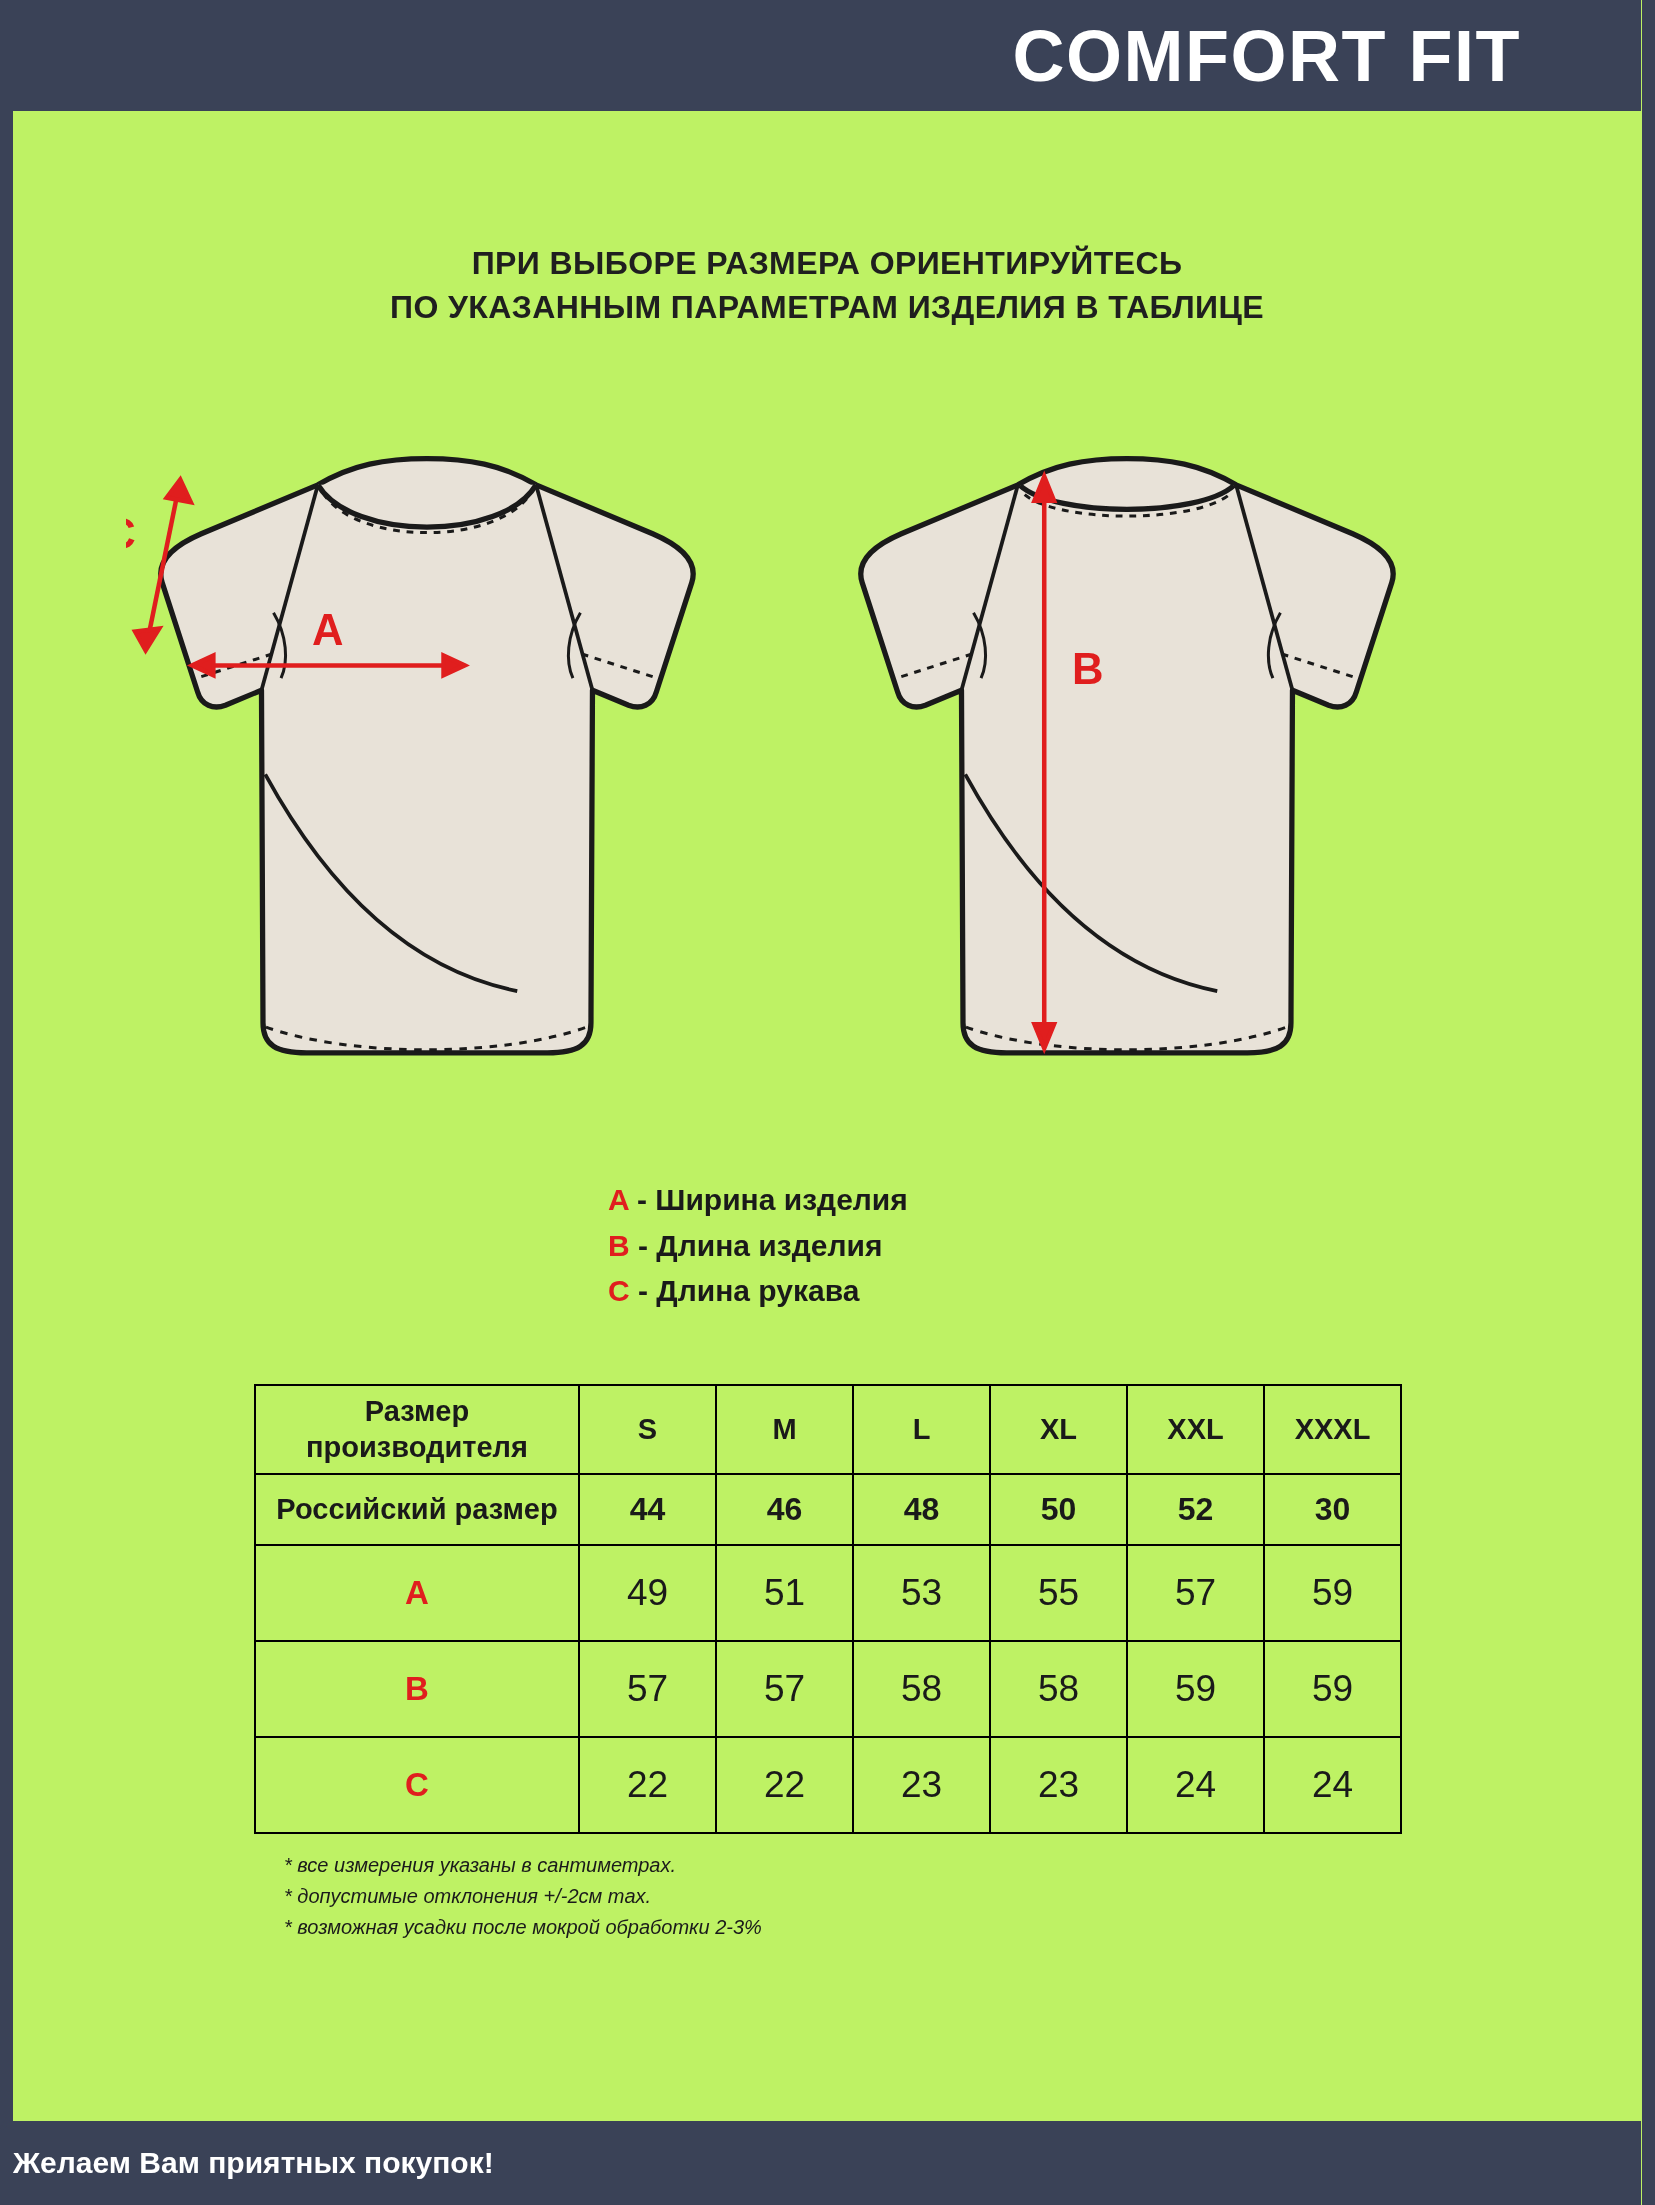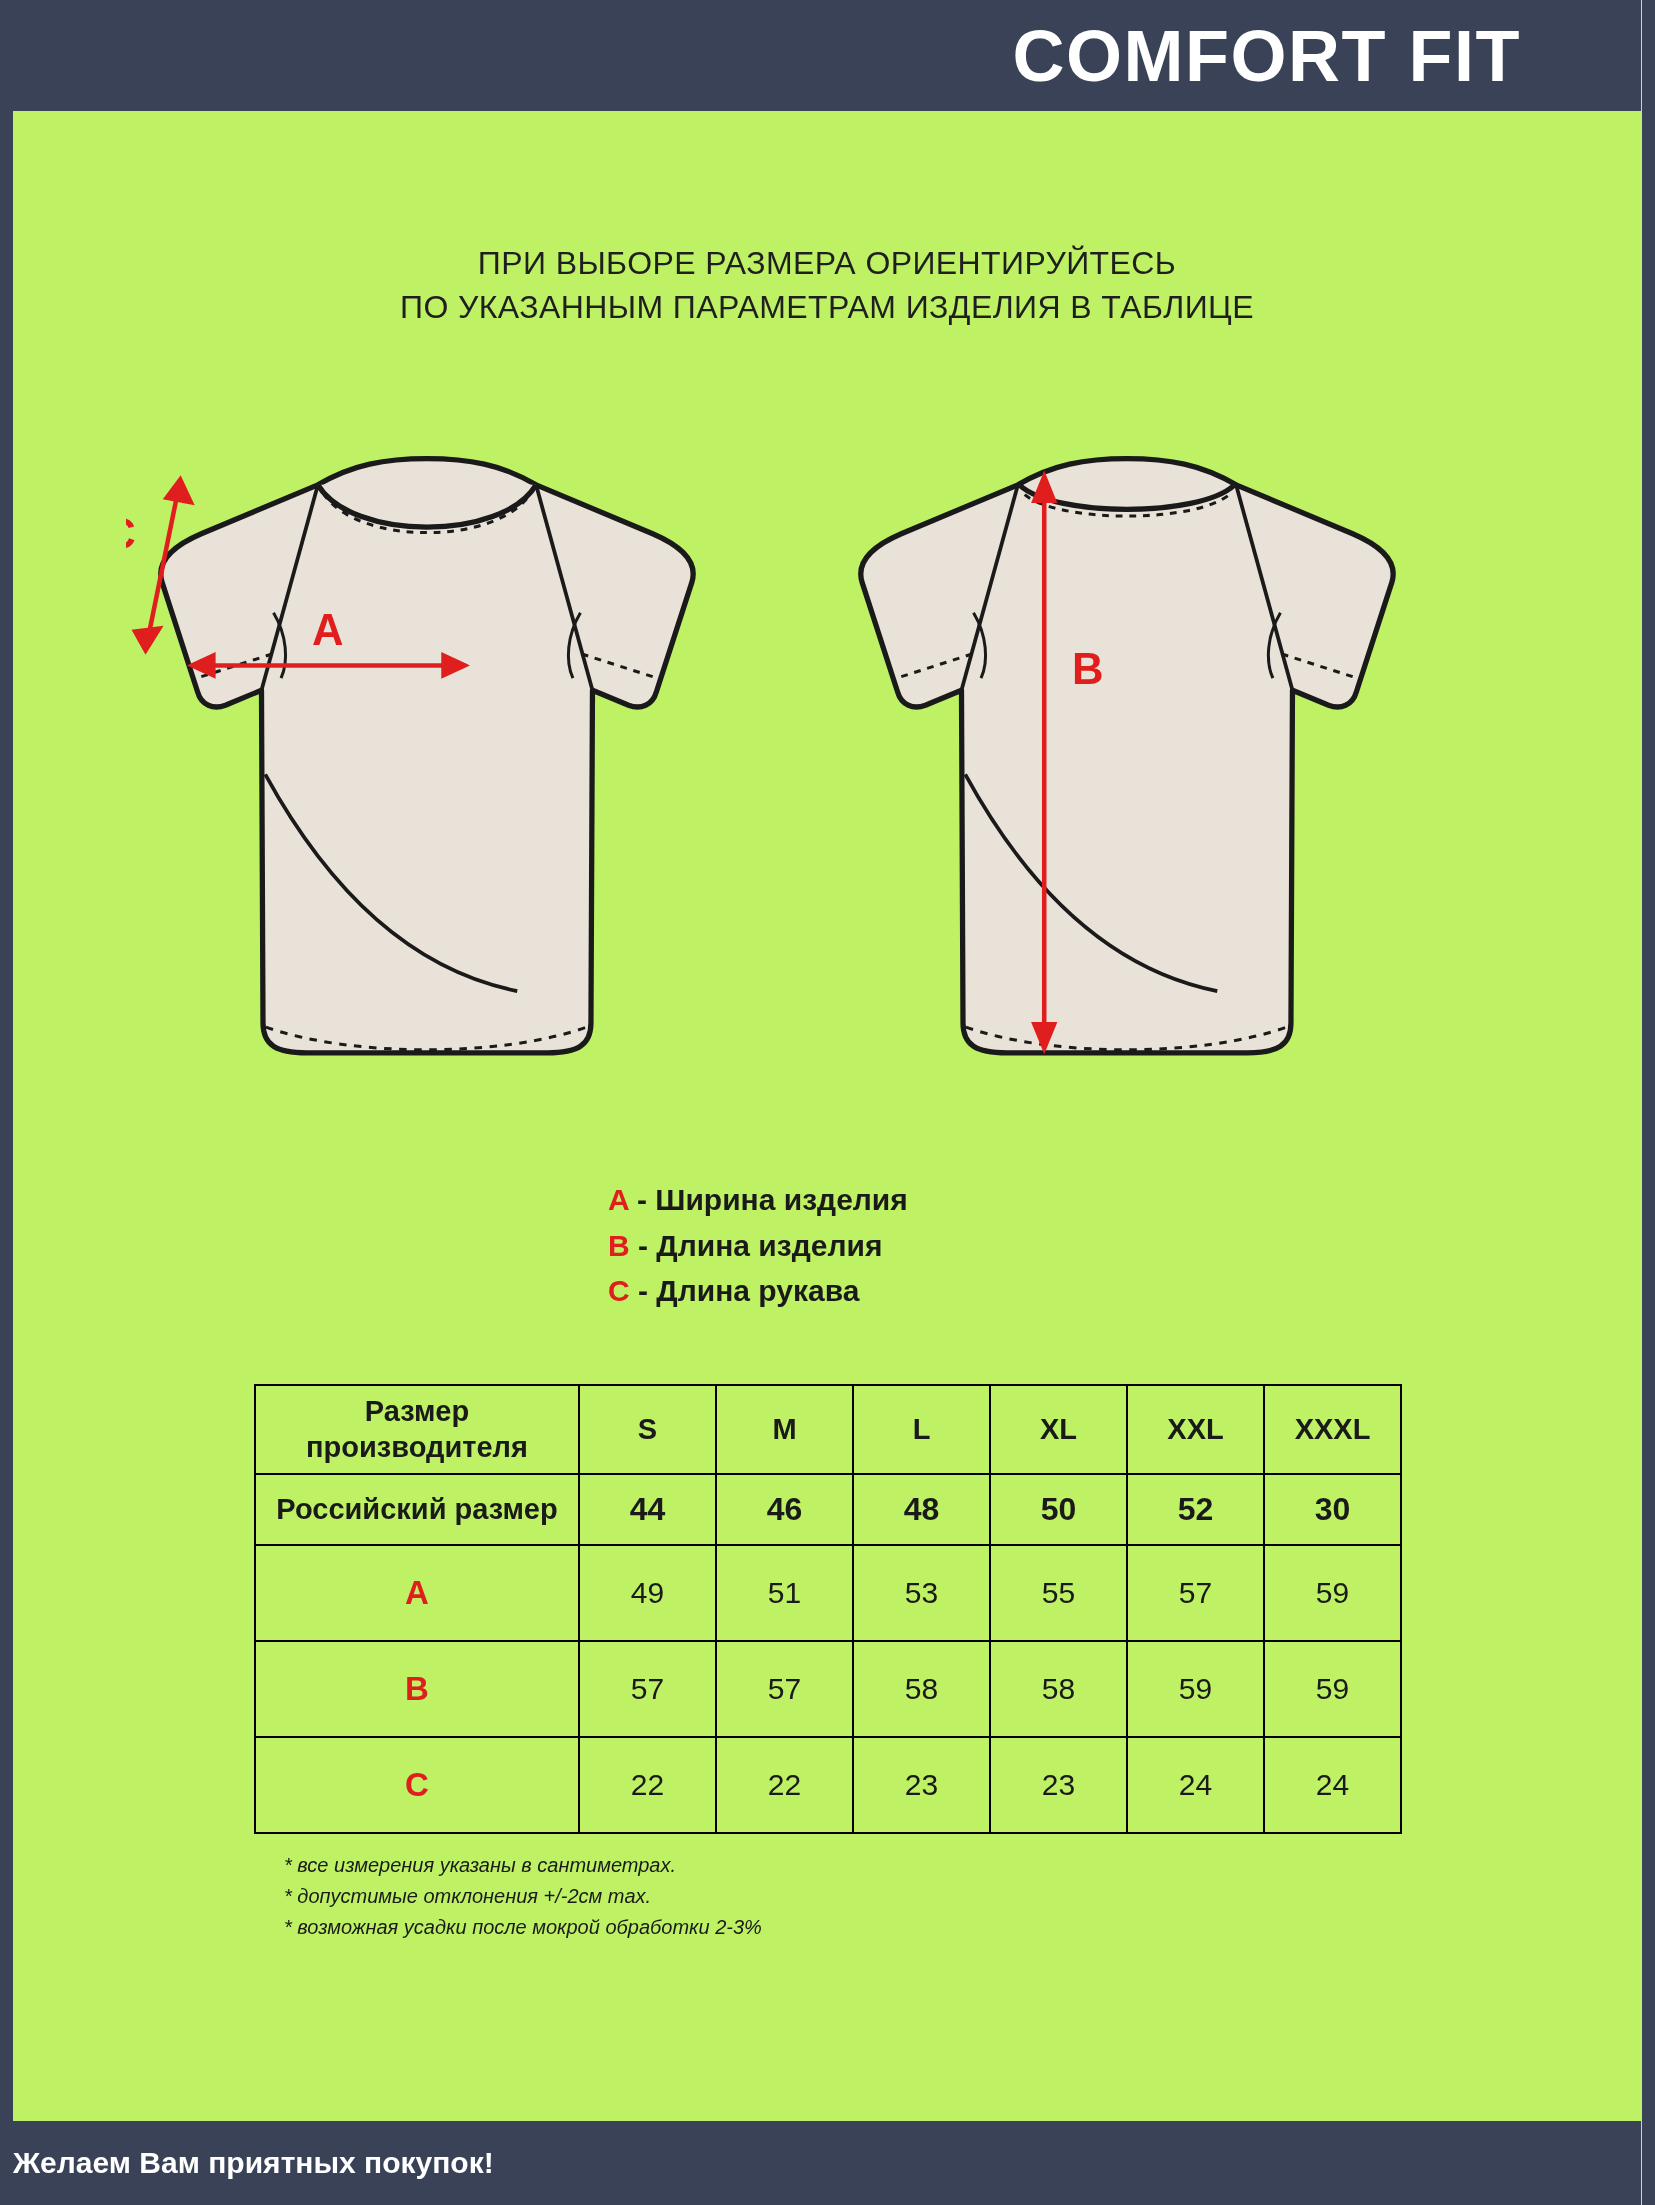--- a/index.html
+++ b/index.html
@@ -46,21 +46,21 @@
     line-height: 1;
   }
   
   .intro {
     position: absolute;
     top: 241px;
     left: 0;
     width: 1628px;
     text-align: center;
     font-size: 32px;
-    font-weight: normal;
+    font-weight: bold;
     line-height: 1.38;
     color: #1f1f1f;
     letter-spacing: 0.4px;
   }
   
   .illustration {
     position: absolute;
     top: 451px;
     left: 0;
     width: 1628px;
@@ -95,21 +95,21 @@
     top: 1384px;
     left: 241px;
     width: 1144px;
     border-collapse: collapse;
     table-layout: fixed;
   }
   .size-table td, .size-table th {
     border: 2.3px solid #000000;
     text-align: center;
     vertical-align: middle;
-    font-size: 30px;
+    font-size: 37px;
     color: #1a1a1a;
     padding: 0;
   }
   .size-table .row-head {
     height: 89px;
   }
   .size-table .row-head td {
     font-weight: bold;
     font-size: 29px;
     line-height: 1.22;

